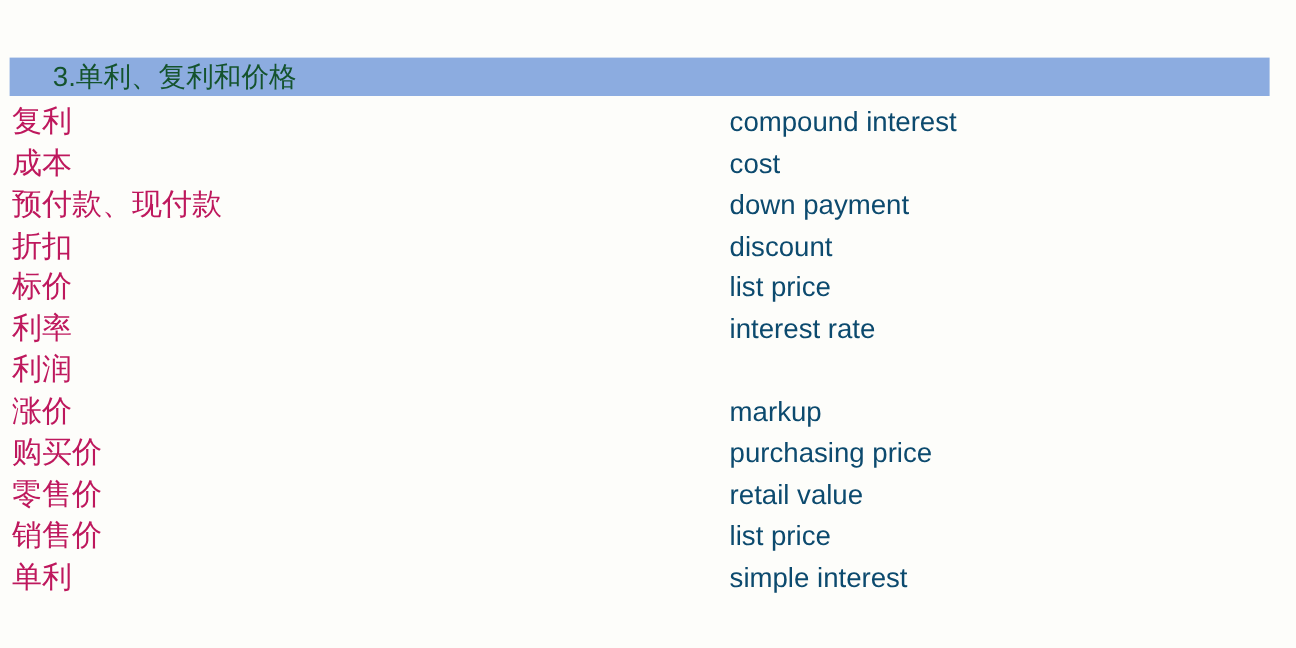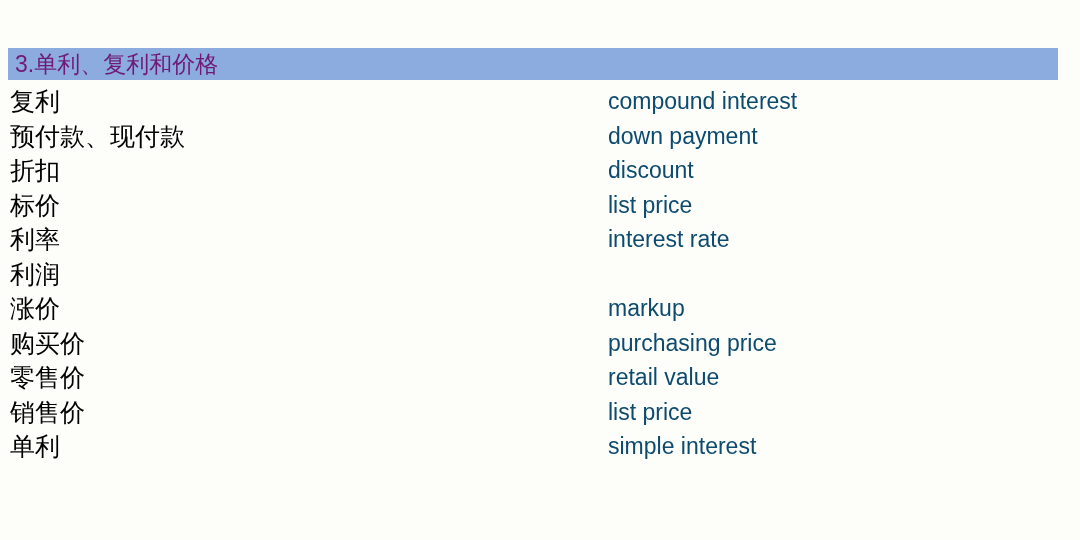--- a/index.html
+++ b/index.html
@@ -27,42 +27,43 @@
     height: 32px;
     background: #8cace0;
     display: flex;
     align-items: center;
     box-sizing: border-box;
     padding-left: 7px;
   }
   .section-header-title {
     font-size: 23px;
     line-height: 23px;
-    color: #701a75;
+    color: #14532d;
     letter-spacing: 0px;
     white-space: nowrap;
+    margin-left: 29px;
   }
   .vocab-list {
     position: absolute;
     left: 0;
     top: 84px;
     width: 1080px;
   }
   .vocab-row {
     position: relative;
     height: 34.5px;
     display: flex;
     align-items: center;
   }
   .term-zh {
     position: absolute;
     left: 10px;
     font-size: 25px;
     line-height: 26px;
-    color: #000000;
+    color: #be185d;
     white-space: nowrap;
   }
   .term-en {
     position: absolute;
     left: 608px;
     font-size: 23px;
     line-height: 26px;
     color: #0c4a6e;
     white-space: nowrap;
   }
@@ -76,20 +77,24 @@
     <span class="section-header-title">3.单利、复利和价格</span>
   </div>
 
   <div class="vocab-list">
 
     <div class="vocab-row">
       <span class="term-zh">复利</span>
       <span class="term-en">compound interest</span>
     </div>
 
+    <div class="vocab-row">
+      <span class="term-zh">成本</span>
+      <span class="term-en">cost</span>
+    </div>
 
     <div class="vocab-row">
       <span class="term-zh">预付款、现付款</span>
       <span class="term-en">down payment</span>
     </div>
 
     <div class="vocab-row">
       <span class="term-zh">折扣</span>
       <span class="term-en">discount</span>
     </div>

